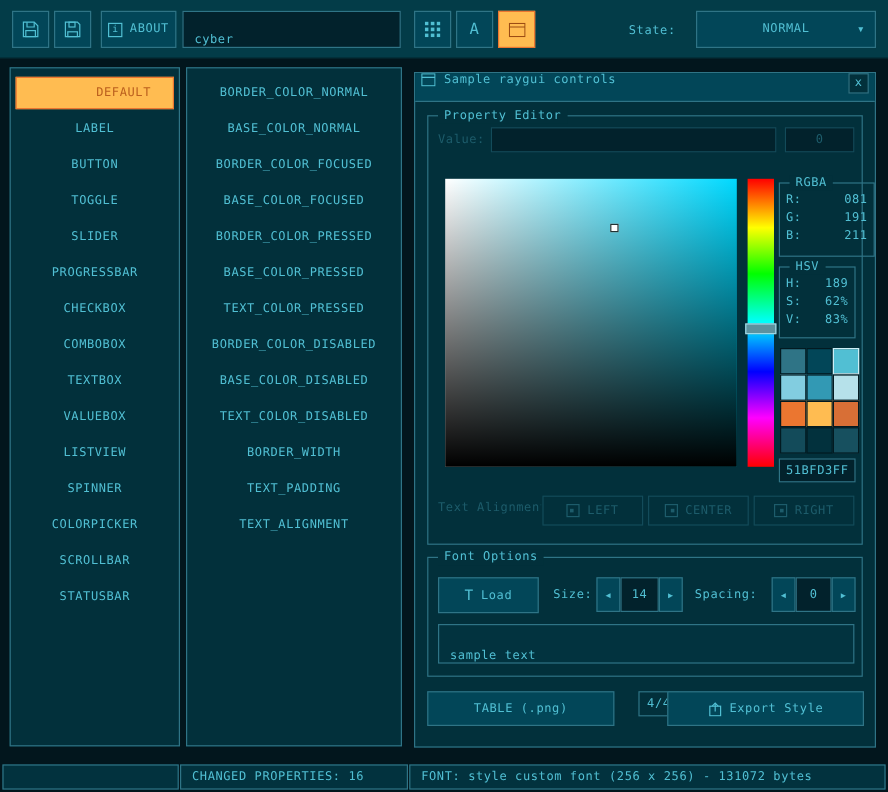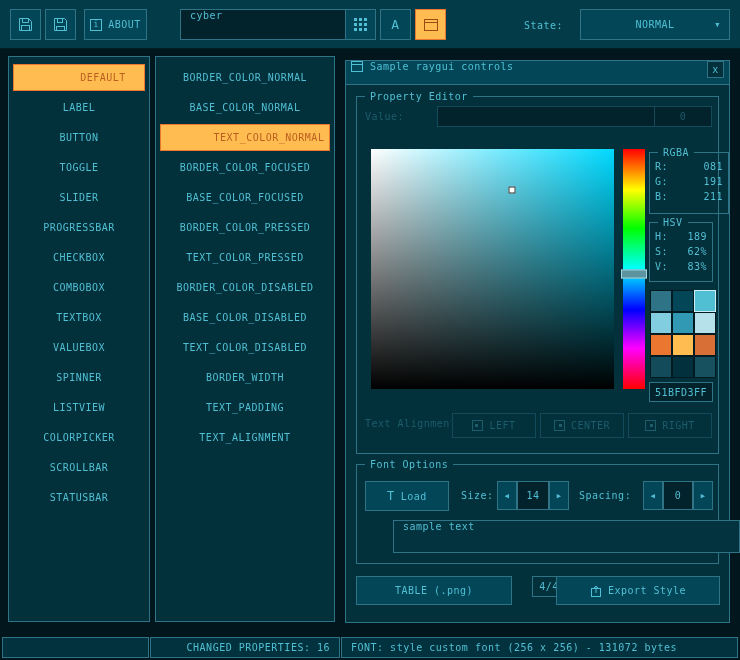--- a/index.html
+++ b/index.html
@@ -24,21 +24,21 @@
     font-size:10px; letter-spacing:.5px; color:var(--text); overflow:hidden;
   }
   
   .toolbar{ position:absolute; left:0; top:0; width:740px; height:49px;
     background:var(--toolbar); border-bottom:1px solid #041e26; }
   .btn{ position:absolute; display:flex; align-items:center; justify-content:center;
     gap:6px; background:var(--base); border:1px solid var(--border); color:var(--text); cursor:pointer; }
   .btn.orange{ background:var(--accent); border-color:var(--accent-b); color:#9c4c13; }
   .btn.disabled{ background:var(--panel); border-color:var(--dis-b); color:var(--dis-t); }
   .input{ position:absolute; background:var(--input); border:1px solid var(--border);
-    display:flex; align-items:flex-start; padding:0 9px;margin-left:28px; }
+    display:flex; align-items:flex-end; padding:0 9px; }
   .input.disabled{ border-color:var(--dis-b); color:var(--dis-t); }
   .valuebox{ position:absolute; background:var(--input); border:1px solid var(--border);
     display:flex; align-items:center; justify-content:center; }
   .valuebox.disabled{ border-color:var(--dis-b); color:var(--dis-t); }
   .lbl{ position:absolute; white-space:nowrap; }
   .lbl.disabled{ color:var(--dis-t); }
   .dd-arrow{ position:absolute; right:9px; font-size:7px; }
   
   .panel{ position:absolute; background:var(--panel); border:1px solid var(--border); padding-top:5px; }
   .list-item{ height:27px; margin:2px 4px 3px; display:flex; align-items:center;
@@ -148,34 +148,34 @@
       <div class="list-item selected">DEFAULT</div>
       <div class="list-item">LABEL</div>
       <div class="list-item">BUTTON</div>
       <div class="list-item">TOGGLE</div>
       <div class="list-item">SLIDER</div>
       <div class="list-item">PROGRESSBAR</div>
       <div class="list-item">CHECKBOX</div>
       <div class="list-item">COMBOBOX</div>
       <div class="list-item">TEXTBOX</div>
       <div class="list-item">VALUEBOX</div>
+      <div class="list-item">LISTVIEW</div>
       <div class="list-item">SPINNER</div>
-      <div class="list-item">LISTVIEW</div>
       <div class="list-item">COLORPICKER</div>
       <div class="list-item">SCROLLBAR</div>
       <div class="list-item">STATUSBAR</div>
     </div>
 
   <div class="panel" style="left:155px;top:56px;width:180px;height:566px" id="properties-list">
       <div class="list-item">BORDER_COLOR_NORMAL</div>
       <div class="list-item">BASE_COLOR_NORMAL</div>
-      <div class="list-item selected">TEXT_COLOR_NORMAL</div>
       <div class="list-item">BORDER_COLOR_FOCUSED</div>
       <div class="list-item">BASE_COLOR_FOCUSED</div>
       <div class="list-item">BORDER_COLOR_PRESSED</div>
+      <div class="list-item">BASE_COLOR_PRESSED</div>
       <div class="list-item">TEXT_COLOR_PRESSED</div>
       <div class="list-item">BORDER_COLOR_DISABLED</div>
       <div class="list-item">BASE_COLOR_DISABLED</div>
       <div class="list-item">TEXT_COLOR_DISABLED</div>
       <div class="list-item">BORDER_WIDTH</div>
       <div class="list-item">TEXT_PADDING</div>
       <div class="list-item">TEXT_ALIGNMENT</div>
     </div>
 
   <div class="window">
@@ -337,20 +337,20 @@
               <path d="M3.5 3.5 6 1l2.5 2.5"></path>
           </svg>
         </span>
         <span>Export Style</span>
       </div>
 
     </div>
   </div>
 
   <div class="status-seg" style="left:2px;width:147px"></div>
-  <div class="status-seg" style="left:150px;width:190px;justify-content:flex-end">
+  <div class="status-seg" style="left:150px;width:190px;justify-content:flex-start">
     <span>CHANGED PROPERTIES: 16</span>
   </div>
   <div class="status-seg" style="left:341px;width:397px">
     <span>FONT: style custom font (256 x 256) - 131072 bytes</span>
   </div>
 
 </div>
 
 </body></html>

